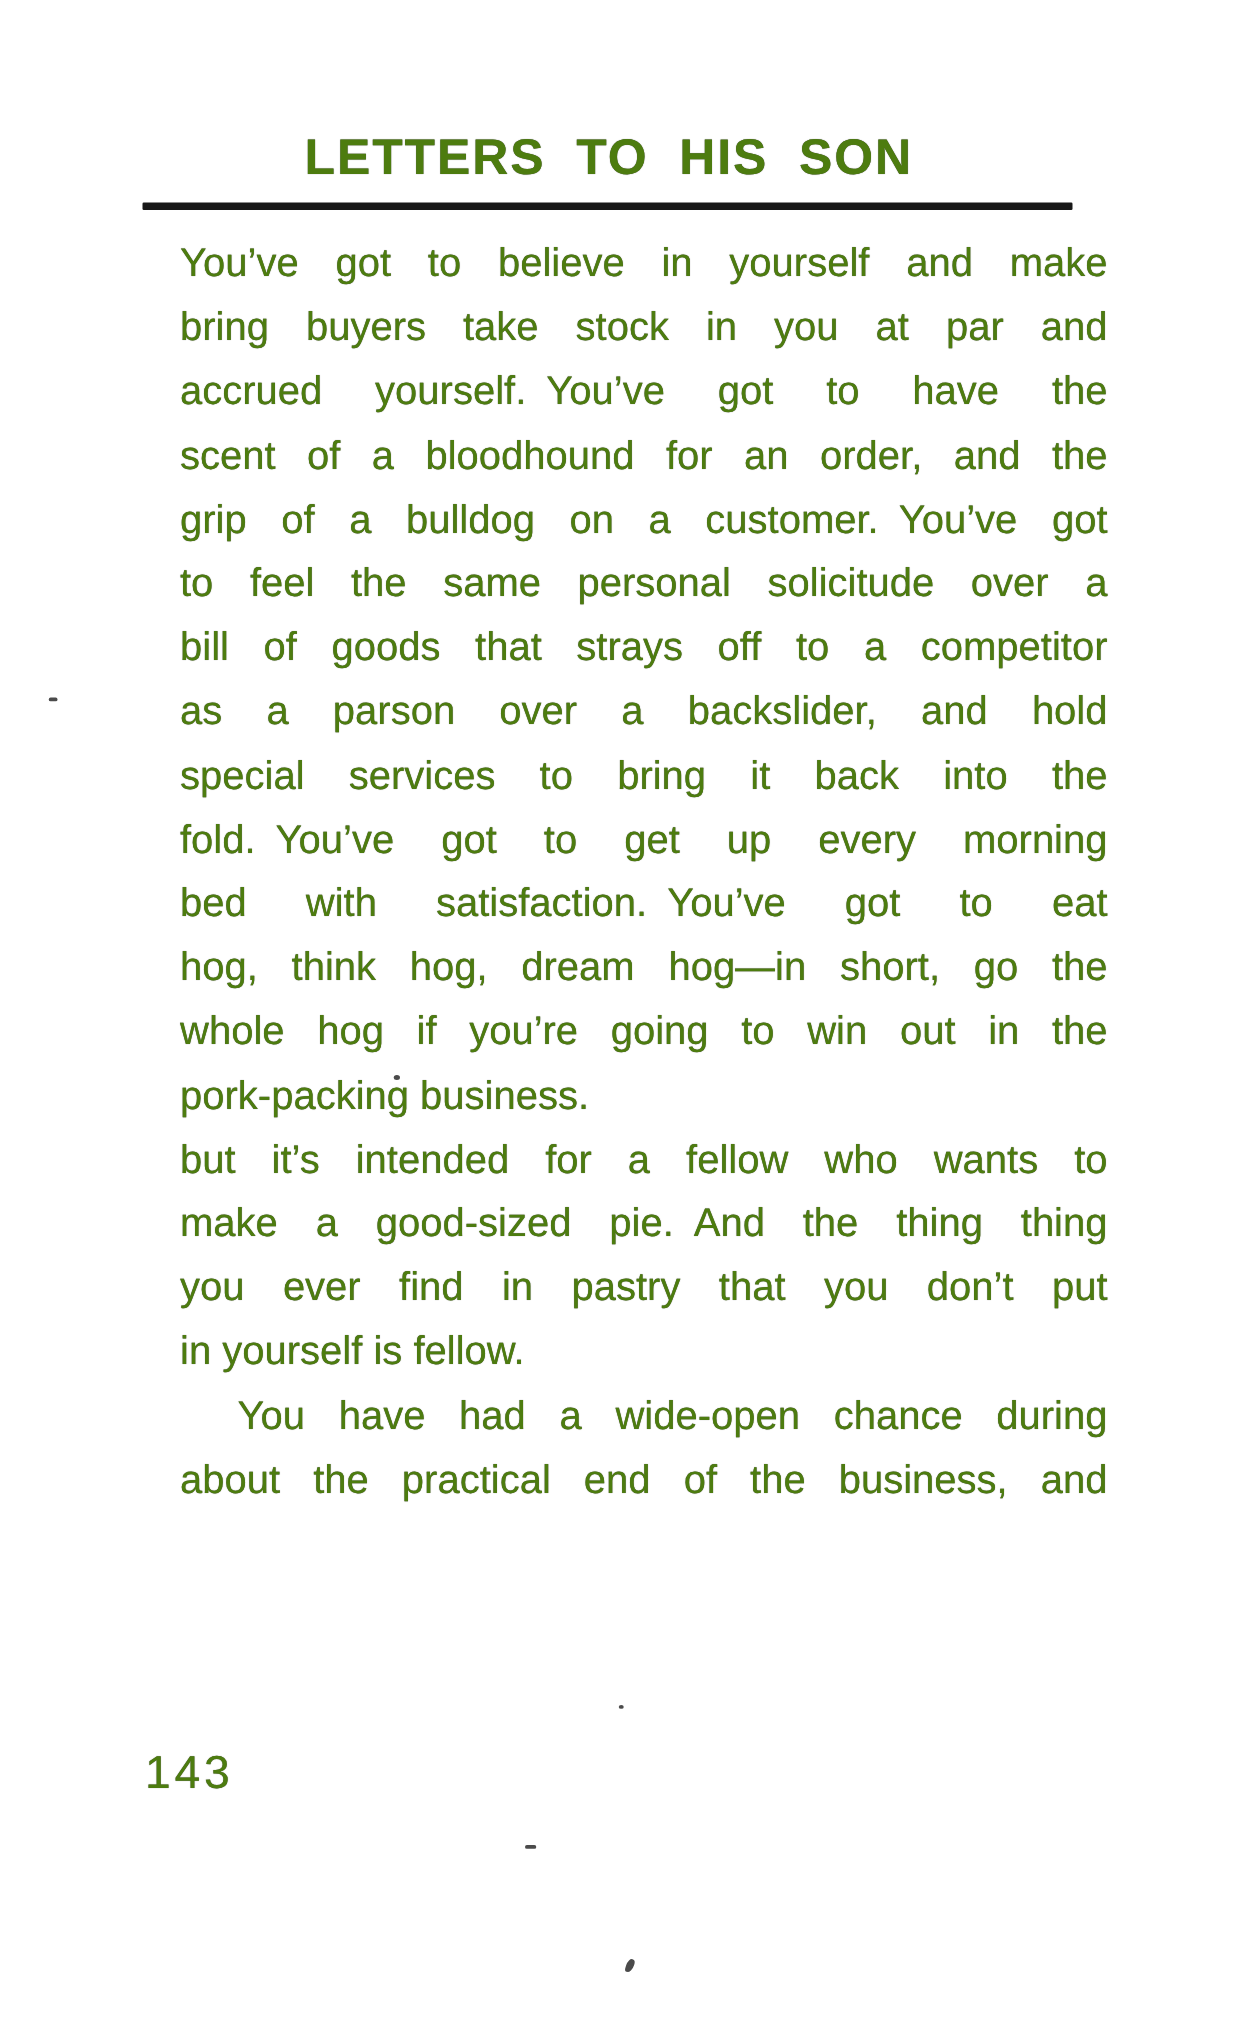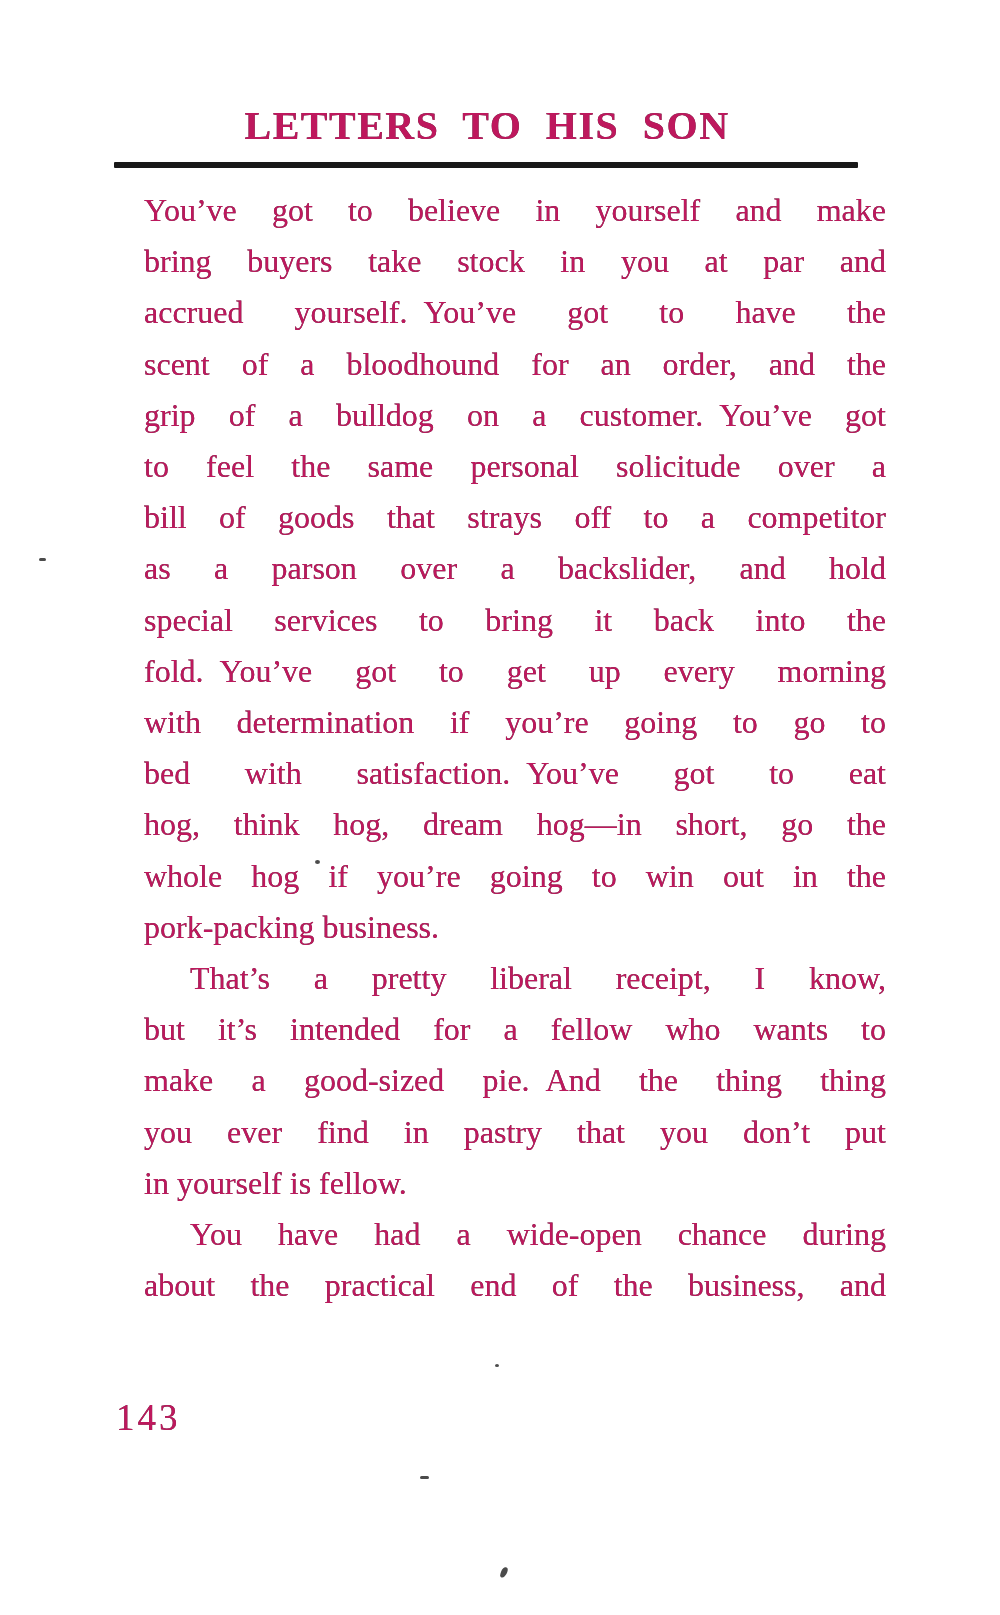--- a/index.html
+++ b/index.html
@@ -6,22 +6,22 @@
     margin: 0;
     padding: 0;
     background: #ffffff;
   }
   #page {
     position: relative;
     width: 1000px;
     height: 1615px;
     background: #ffffff;
     overflow: hidden;
-    font-family: Liberation Serif, serif;
-    color: #be185d;
+    font-family: Liberation Sans, sans-serif;
+    color: #4d7c0f;
   }
   .running-head {
     position: absolute;
     top: 103px;
     left: 116px;
     width: 742px;
     text-align: center;
     font-size: 40px;
     line-height: 46px;
     font-weight: bold;
@@ -92,26 +92,24 @@
     <div class="line">You’ve got to believe in yourself and make</div>
     <div class="line">bring buyers take stock in you at par and</div>
     <div class="line">accrued yourself. You’ve got to have the</div>
     <div class="line">scent of a bloodhound for an order, and the</div>
     <div class="line">grip of a bulldog on a customer. You’ve got</div>
     <div class="line">to feel the same personal solicitude over a</div>
     <div class="line">bill of goods that strays off to a competitor</div>
     <div class="line">as a parson over a backslider, and hold</div>
     <div class="line">special services to bring it back into the</div>
     <div class="line">fold. You’ve got to get up every morning</div>
-    <div class="line">with determination if you’re going to go to</div>
     <div class="line">bed with satisfaction. You’ve got to eat</div>
     <div class="line">hog, think hog, dream hog—in short, go the</div>
     <div class="line">whole hog if you’re going to win out in the</div>
     <div class="line end">pork-packing business.</div>
-    <div class="line indent">That’s a pretty liberal receipt, I know,</div>
     <div class="line">but it’s intended for a fellow who wants to</div>
     <div class="line">make a good-sized pie. And the thing thing</div>
     <div class="line">you ever find in pastry that you don’t put</div>
     <div class="line end">in yourself is fellow.</div>
     <div class="line indent">You have had a wide-open chance during</div>
     <div class="line">about the practical end of the business, and</div>
   </div>
 
   <div class="page-number">143</div>
 

